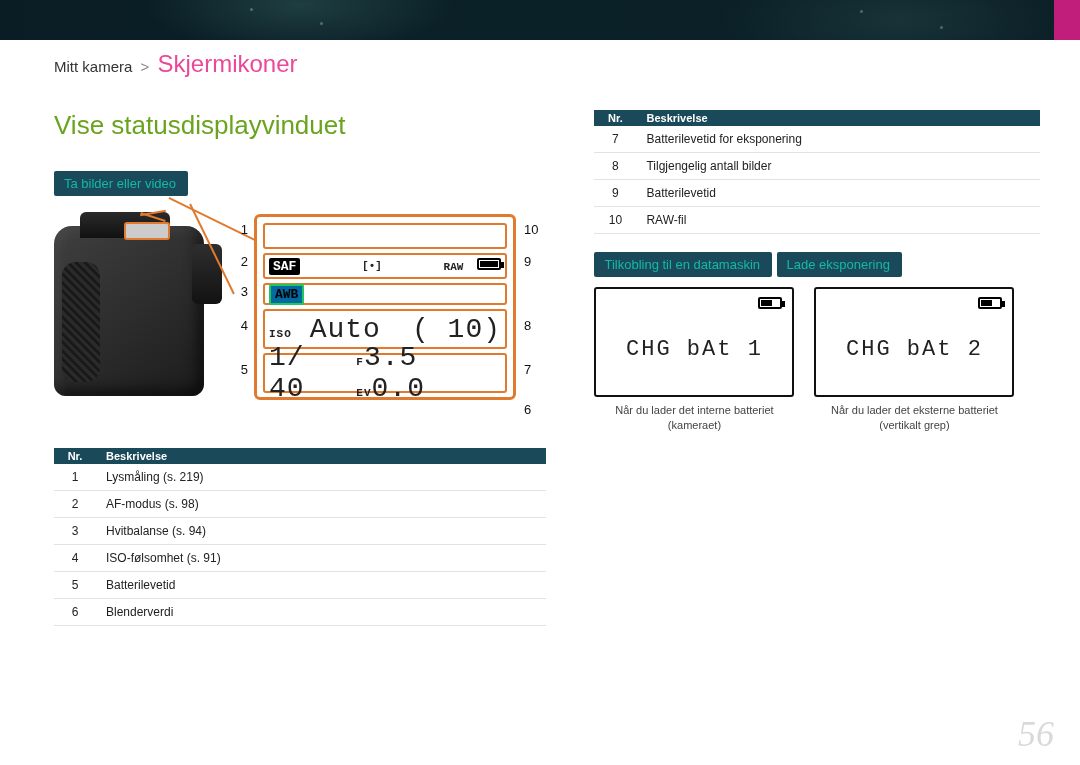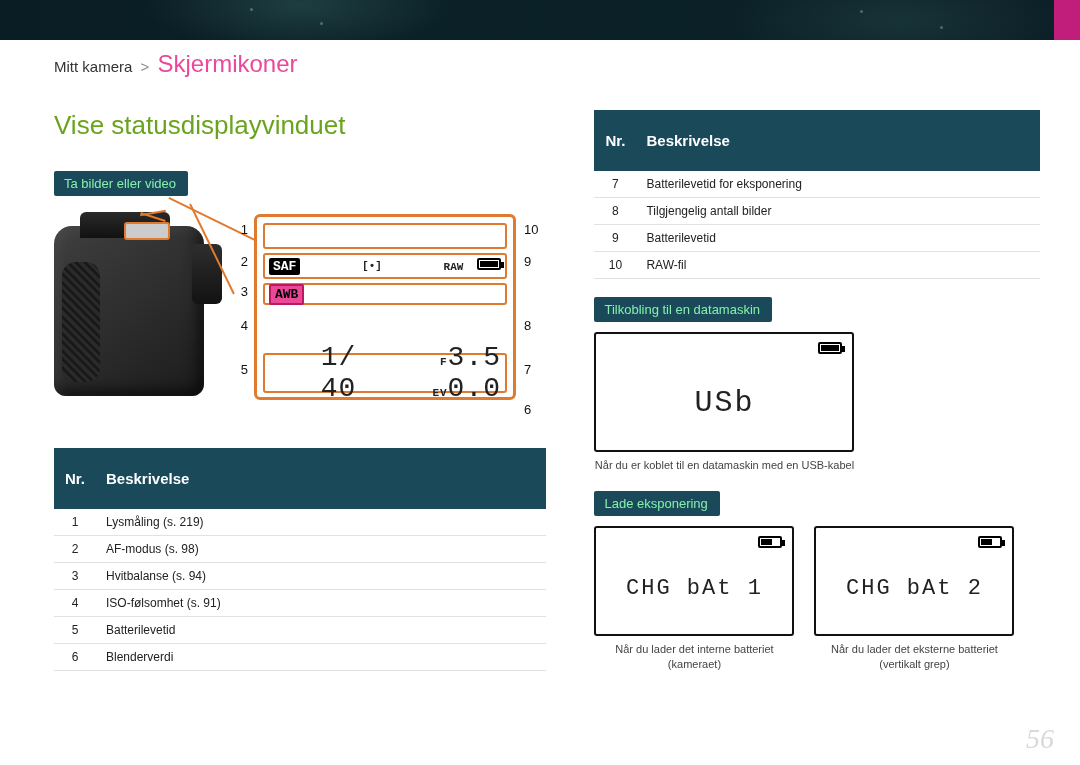--- a/index.html
+++ b/index.html
@@ -19,25 +19,25 @@
   .breadcrumb { position:absolute; top:50px; left:54px; font-size:15px; color:#333; }
   .breadcrumb .sep{color:#888; margin:0 4px;}
   .breadcrumb .page{font-size:24px; color:#ec4899; vertical-align:baseline; font-weight:400;}
 
   .content { position:absolute; top:110px; left:54px; right:40px; display:flex; gap:48px; }
   .col { flex:1; }
   h1.section { color:#6aa31e; font-weight:400; font-size:26px; margin-bottom:12px; }
   p.intro { font-size:13px; color:#333; line-height:1.45; max-width:480px; }
   p.intro .glyph { font-family:monospace; font-size:12px; padding:0 2px; }
 
-  .subhdr { display:inline-block; background:#1a4a5a; color:#86efac; font-size:13px; padding:5px 12px 5px 10px; border-radius:2px; margin-top:18px; margin-bottom:10px;}
+  .subhdr { display:inline-block; background:#1a4a5a; color:#14b8a6; font-size:13px; padding:5px 12px 5px 10px; border-radius:2px; margin-top:18px; margin-bottom:10px;}
 
   
   table.desc { width:100%; border-collapse:collapse; font-size:12px; }
-  table.desc th { background:#1a4a5a; color:#fff; text-align:left; font-weight:600; padding:22px 10px; font-size:15px;margin-left:40px;}
+  table.desc th { background:#1a4a5a; color:#fff; text-align:left; font-weight:600; padding:2px 10px; font-size:11px;margin-left:40px;}
   table.desc th:first-child{width:42px; text-align:center;}
   table.desc td { padding:6px 10px; border-bottom:1px solid #e2e2e2; }
   table.desc td:first-child{text-align:center;}
 
   
   .diagram { position:relative; height:220px; margin-top:8px; margin-bottom:14px; }
   .cam {
     position:absolute; left:0; top:12px; width:150px; height:170px;
     background: linear-gradient(145deg,#3f3f3f,#1c1c1c);
     border-radius:18px 18px 12px 12px;
@@ -52,21 +52,21 @@
   .callout-lines .a{top:0;left:0;width:26px;transform:rotate(-10deg);}
   .callout-lines .b{top:6px;left:24px;width:96px;transform:rotate(26deg);}
   .callout-lines .c{top:4px;left:0;width:26px;transform:rotate(18deg);}
   .callout-lines .d{top:36px;left:22px;width:100px;transform:rotate(64deg);}
 
   .lcd {
     position:absolute; left:200px; top:0; width:262px; height:186px;
     border:3px solid #e07a2e; border-radius:6px; background:#fff;
     font-family:"Courier New",monospace;
   }
-  .lcd .row{position:absolute;left:6px;right:6px;border:2px solid #e07a2e;border-radius:3px;display:flex;align-items:center;padding:2px 4px;text-align:right;}
+  .lcd .row{position:absolute;left:6px;right:6px;border:2px solid #e07a2e;border-radius:3px;display:flex;align-items:center;padding:2px 4px;}
   .lcd .r1{top:6px;height:26px;}
   .lcd .r2{top:36px;height:26px;justify-content:space-between;}
   .lcd .r3{top:66px;height:22px;}
   .lcd .r4{top:92px;height:40px;font-size:28px;letter-spacing:1px;justify-content:space-between;}
   .lcd .r5{top:136px;height:40px;font-size:28px;letter-spacing:1px;justify-content:space-between;}
   .lcd .dot6{position:absolute;bottom:4px;left:50%;width:6px;height:6px;margin-left:-3px;}
   .tag{font-weight:700;font-size:13px;background:#000;color:#fff;padding:1px 4px;border-radius:2px;}
   .sml{font-size:11px;font-weight:700;}
   .batt{display:inline-block;width:24px;height:12px;border:2px solid #000;border-radius:2px;position:relative;margin-left:4px;}
   .batt::after{content:"";position:absolute;right:-5px;top:2px;width:3px;height:6px;background:#000;}
@@ -78,21 +78,21 @@
 
   
   .mini-wrap{display:flex;gap:20px;}
   .mini{border:2px solid #111;border-radius:3px;width:200px;height:110px;position:relative;font-family:"Courier New",monospace;}
   .mini.big{width:260px;height:120px;}
   .mini .bat{position:absolute;top:8px;right:10px;}
   .mini .txt{position:absolute;left:0;right:0;top:48px;text-align:center;font-size:26px;letter-spacing:2px;}
   .mini.big .txt{top:52px;font-size:30px;}
   .cap{font-size:11px;color:#444;text-align:center;margin-top:6px;line-height:1.35;}
 
-  .pagenum{position:absolute;right:26px;bottom:10px;font-size:28px;color:#d9d9d9;font-style:italic;font-family:Georgia,serif;}
+  .pagenum{position:absolute;right:26px;bottom:10px;font-size:36px;color:#d9d9d9;font-style:italic;font-family:Georgia,serif;}
 </style>
 </head>
 <body>
 
 <div class="hdr">
   <span class="dot d1"></span>
     <span class="dot d2"></span>
     <span class="dot d3"></span>
     <span class="dot d4"></span>
   <div class="side-tab"></div>
@@ -127,21 +127,25 @@
         <div class="row r1"></div>
         <div class="row r2">
           <span class="tag">SAF</span>
           <span class="sml">[•]</span>
           <span>
             <span class="sml">RAW</span>
             <span class="batt"><span class="f bar3"></span></span>
           </span>
         </div>
         <div class="row r3">
-          <span class="tag" style="background:#ec4899;color:#000;border:2px solid #be185d">AWB</span>
+          <span class="tag" style="background:#0369a1;color:#000;border:2px solid #22c55e">AWB</span>
+        </div>
+        <div class="row r4">
+          <span><b class="sml">ISO</b> <span>Auto</span></span>
+          <span>(   10)</span>
         </div>
         <div class="row r5">
           <span>1/  40</span>
           <span><b class="sml">F</b><span>3.5</span> <b class="sml">EV</b><span>0.0</span></span>
         </div>
         <div class="dot6"></div>
       </div>
 
       <span class="num nL" style="top:8px">1</span>
       <span class="num nL" style="top:40px">2</span>
@@ -213,29 +217,20 @@
             <td>Batterilevetid</td>
           </tr>
           <tr>
             <td>10</td>
             <td>RAW-fil</td>
           </tr>
         </tbody>
     </table>
 
     <div class="subhdr">Tilkobling til en datamaskin</div>
-    <div>
-      <div class="mini big">
-        <span class="batt bat">
-            <span class="f bar3"></span>
-          </span>
-        <div class="txt">USb</div>
-      </div>
-      <div class="cap" style="width:260px">Når du er koblet til en datamaskin med en USB-kabel</div>
-    </div>
 
     <div class="subhdr">Lade eksponering</div>
     <div class="mini-wrap">
       <div>
         <div class="mini">
           <span class="batt bat">
               <span class="f bar2"></span>
             </span>
           <div class="txt" style="font-size:22px">CHG bAt 1</div>
         </div>

